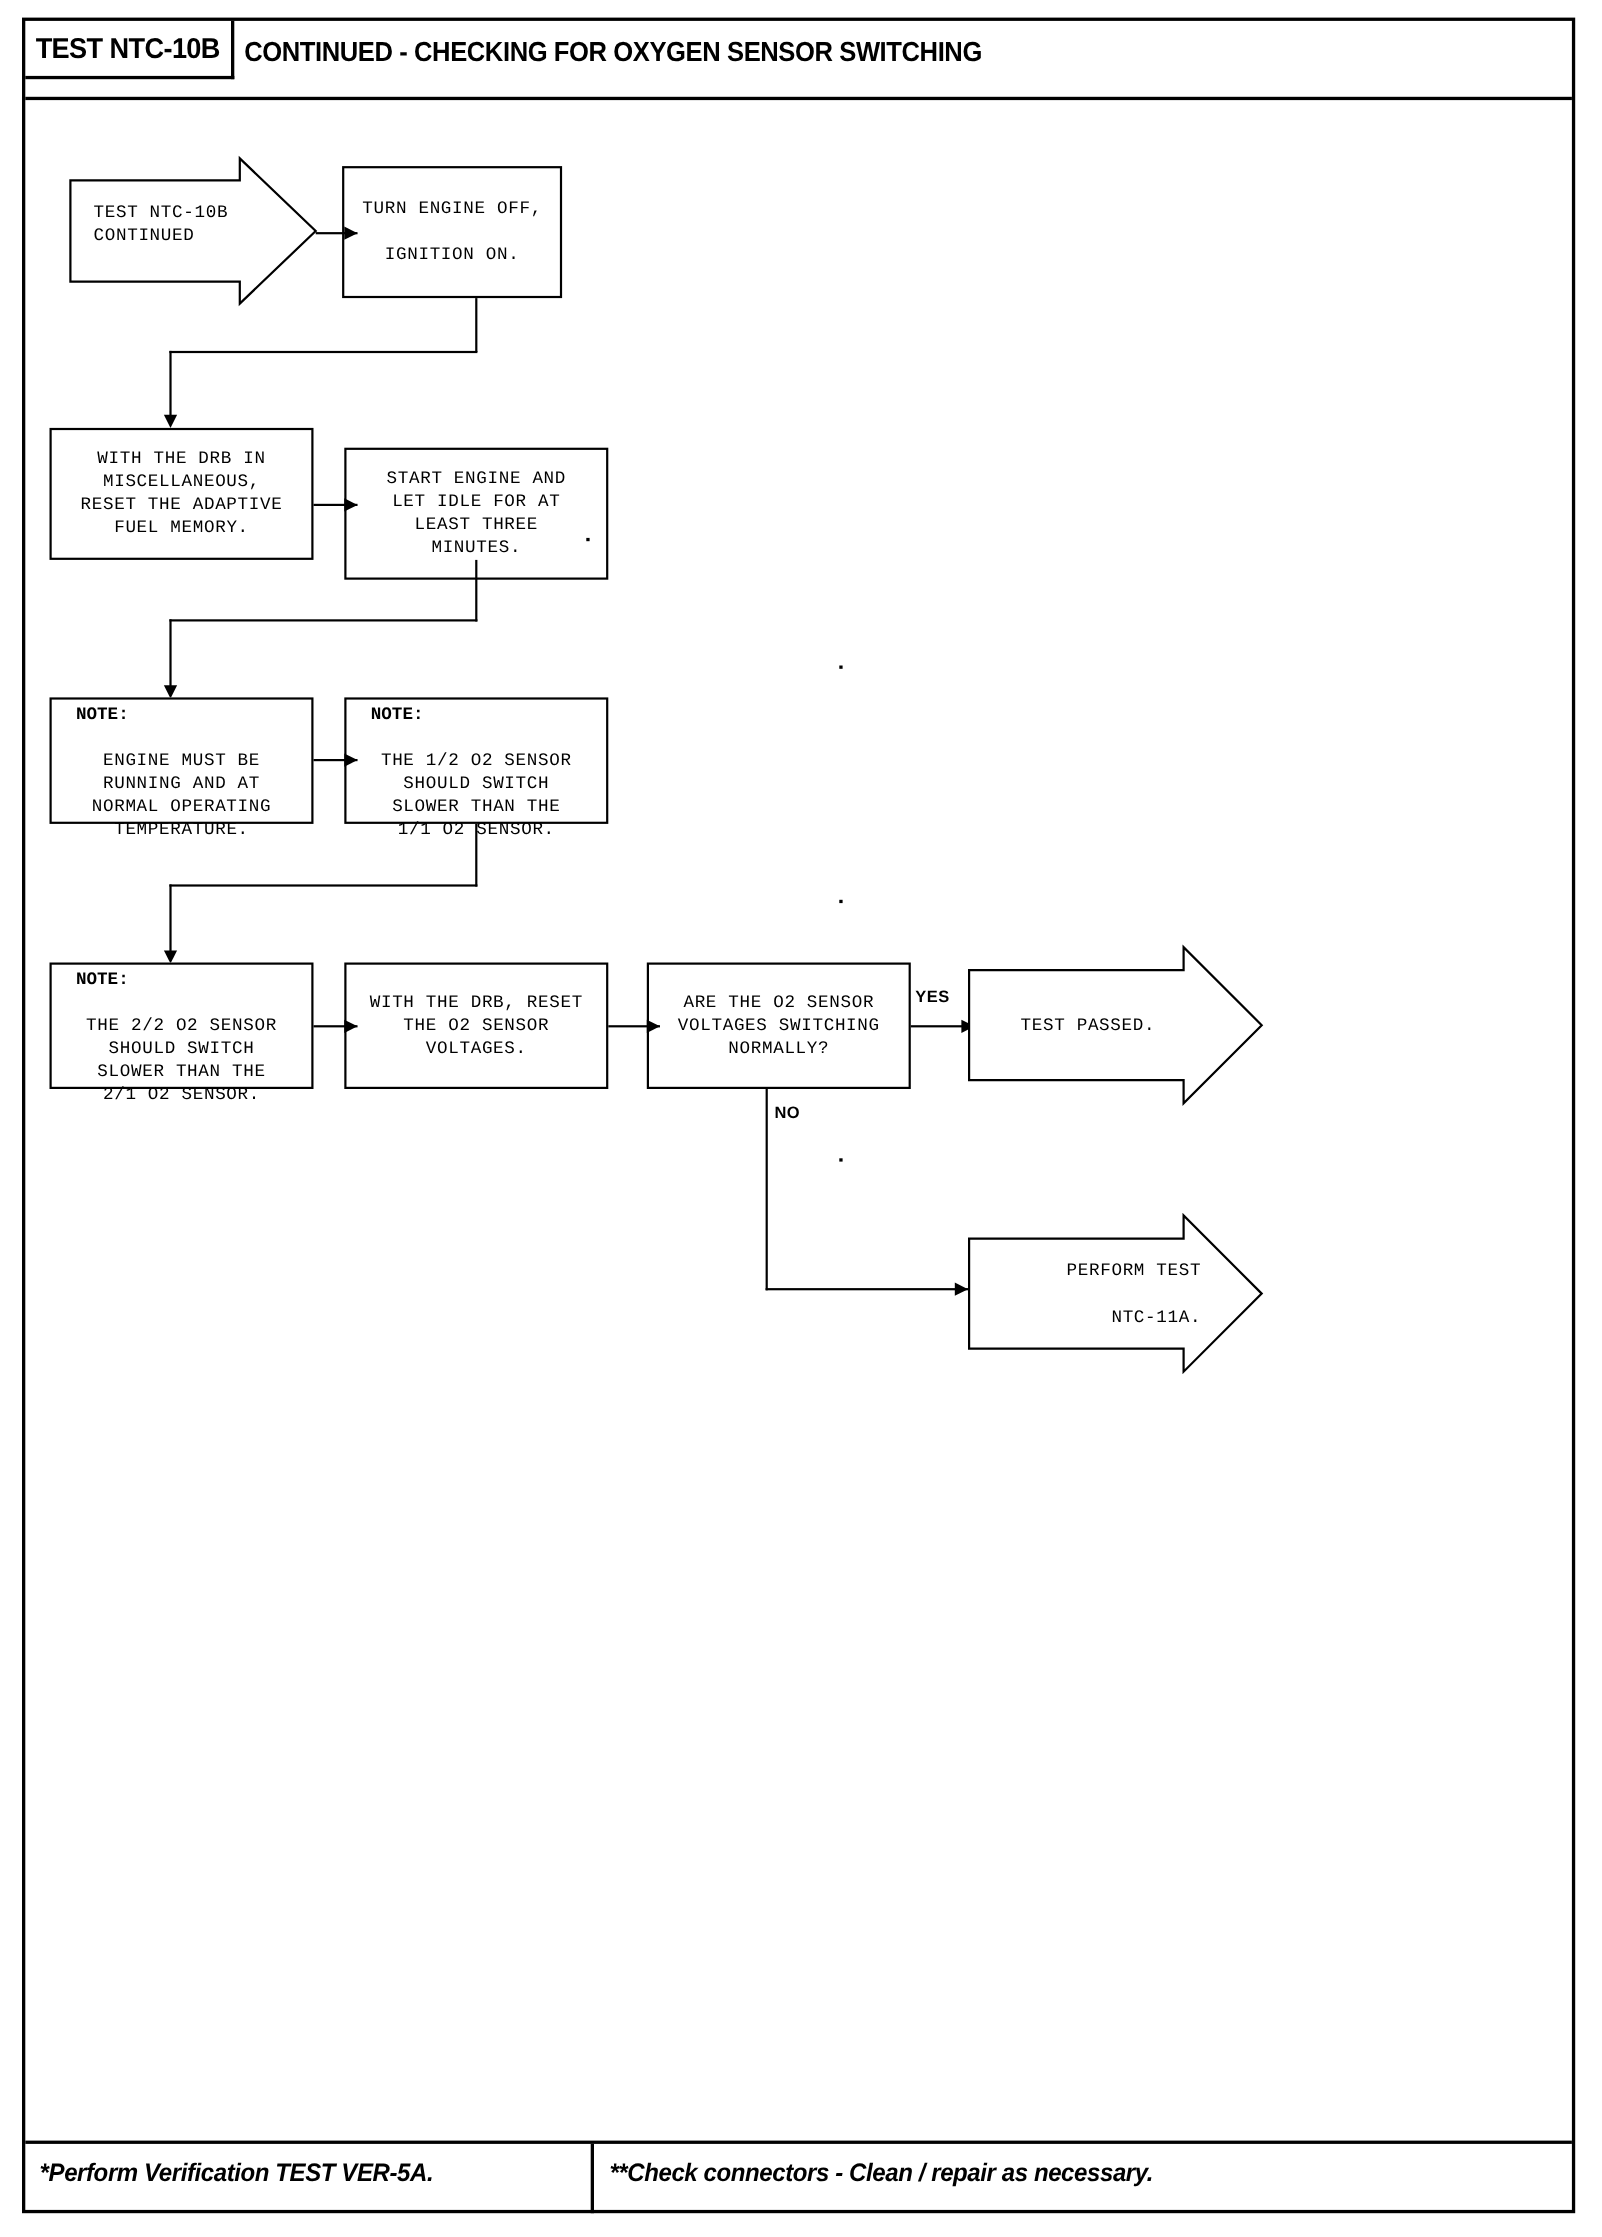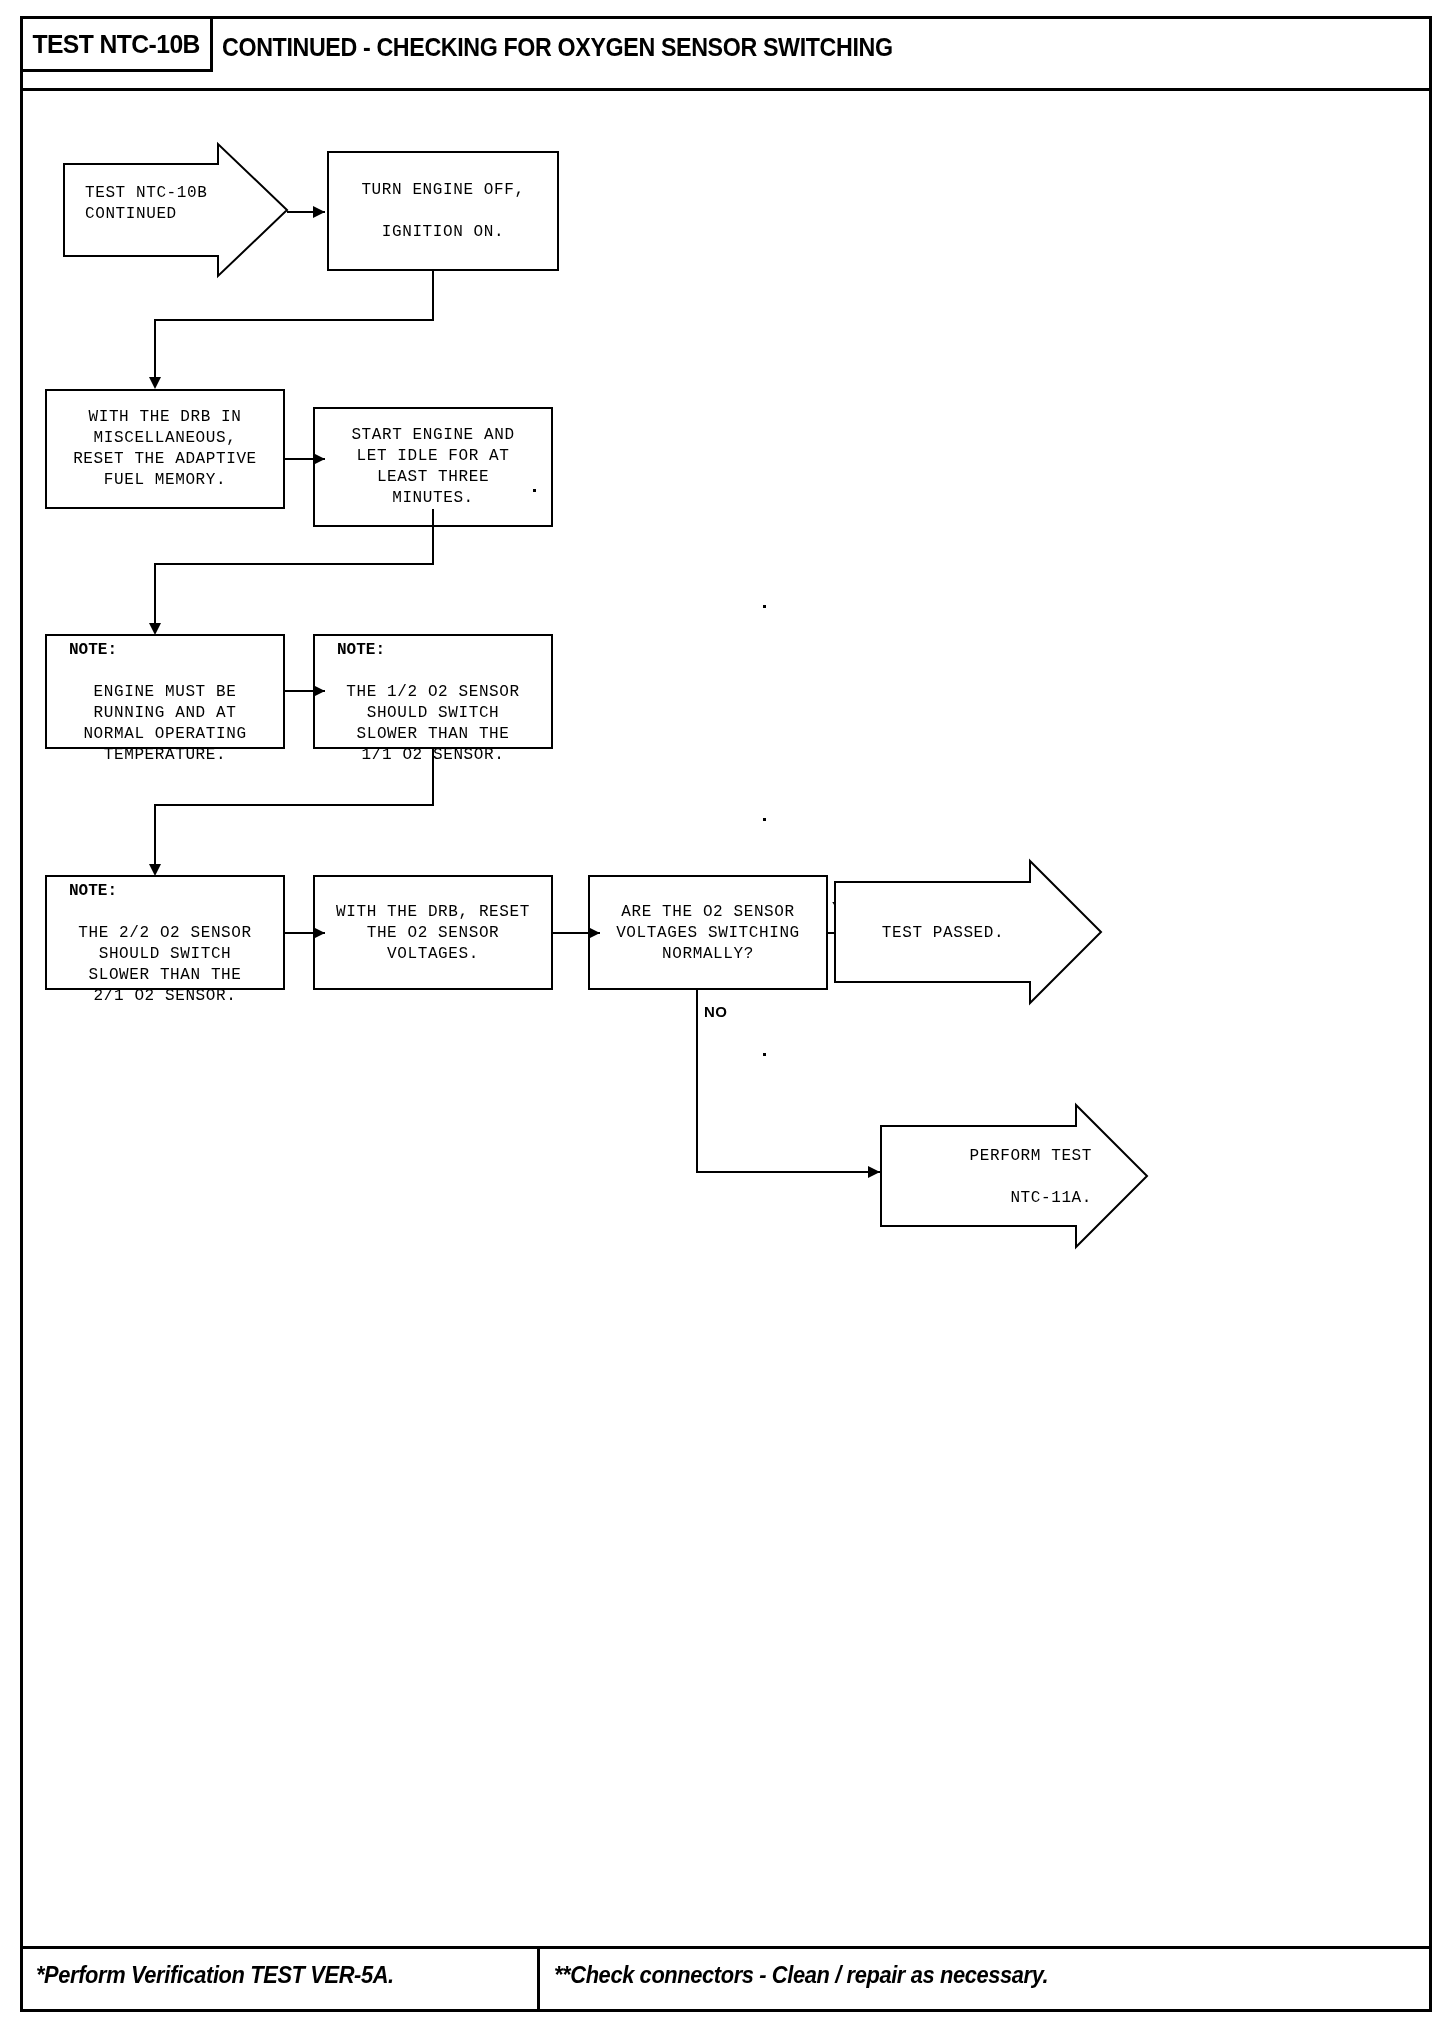--- a/index.html
+++ b/index.html
@@ -199,21 +199,21 @@
   <div class="header-title">CONTINUED - CHECKING FOR OXYGEN SENSOR SWITCHING</div>
 
   <div class="node arrowshape" style="left:63px; top:143px; width:225px; height:135px;">
     <svg viewBox="0 0 225 135" preserveAspectRatio="none">
       <polygon points="1,21 155,21 155,1 224,67 155,133 155,113 1,113" fill="#ffffff" stroke="#000000" stroke-width="2" vector-effect="non-scaling-stroke"></polygon>
     </svg>
     <div class="node-text" style="text-align:left; padding-left:22px; top:45%;">TEST NTC-10B
 CONTINUED</div>
   </div>
 
-  <div class="node box" style="left:327px; top:151px; width:232px; height:120px;">
+  <div class="node box" style="left:311px; top:151px; width:200px; height:120px;">
     <div class="node-text">TURN ENGINE OFF,
 
 IGNITION ON.</div>
   </div>
 
   <div class="ln h" style="left:287px; top:211px; width:38px;"></div>
   <div class="arrowhead right" style="left:313px; top:206px;"></div>
 
   <div class="ln v" style="left:432px; top:271px; height:49px;"></div>
   <div class="ln h" style="left:154px; top:319px; width:280px;"></div>
@@ -295,21 +295,21 @@
 NORMALLY?</div>
   </div>
 
   <div class="ln h" style="left:553px; top:932px; width:47px;"></div>
   <div class="arrowhead right" style="left:588px; top:927px;"></div>
 
   <div class="ln h" style="left:828px; top:932px; width:60px;"></div>
   <div class="arrowhead right" style="left:874px; top:927px;"></div>
   <div class="branch-label" style="left:832px; top:898px;">YES</div>
 
-  <div class="node arrowshape" style="left:834px; top:860px; width:268px; height:145px;">
+  <div class="node arrowshape" style="left:880px; top:860px; width:268px; height:145px;">
     <svg viewBox="0 0 268 145" preserveAspectRatio="none">
       <polygon points="1,22 196,22 196,1 267,72 196,143 196,122 1,122" fill="#ffffff" stroke="#000000" stroke-width="2" vector-effect="non-scaling-stroke"></polygon>
     </svg>
     <div class="node-text" style="padding-right:56px;">TEST PASSED.</div>
   </div>
 
   <div class="ln v" style="left:696px; top:990px; height:183px;"></div>
   <div class="ln h" style="left:696px; top:1171px; width:186px;"></div>
   <div class="arrowhead right" style="left:868px; top:1166px;"></div>
   <div class="branch-label" style="left:704px; top:1003px;">NO</div>

